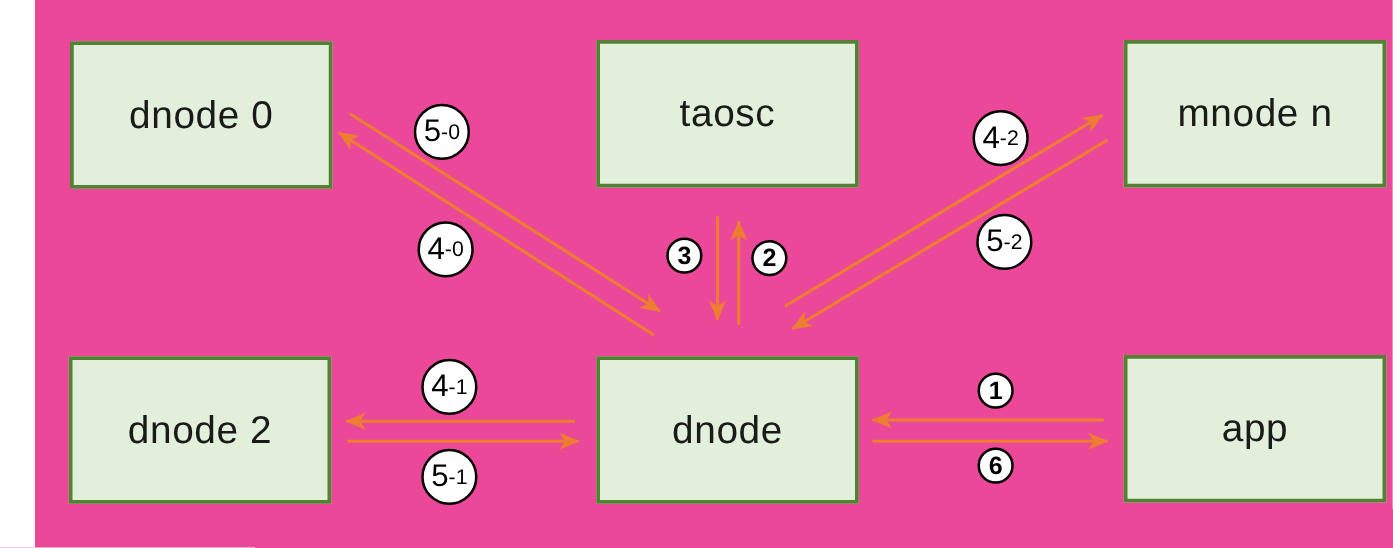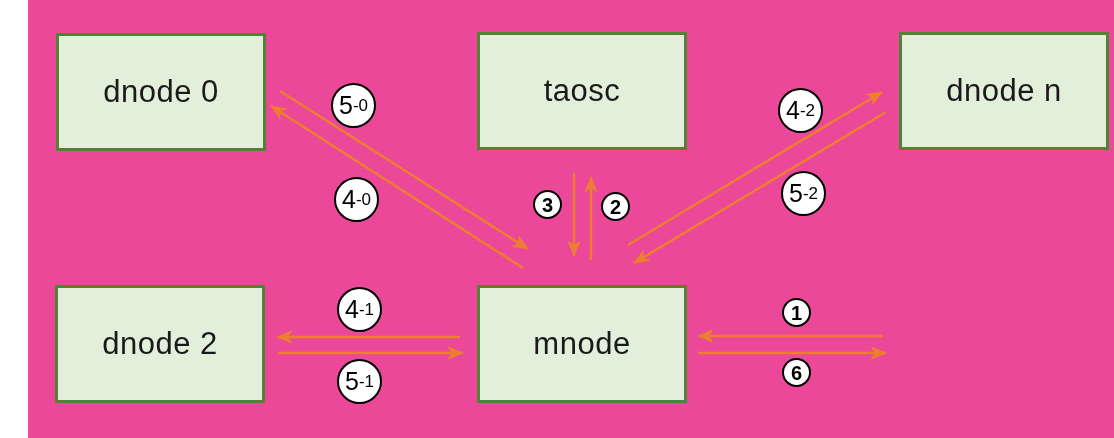--- a/index.html
+++ b/index.html
@@ -67,27 +67,30 @@
     </g>
   </svg>
 
   <div class="node" style="left:28px;top:33px">
     <span class="node-label">dnode 0</span>
   </div>
   <div class="node" style="left:449px;top:32px">
     <span class="node-label">taosc</span>
   </div>
   <div class="node" style="left:871px;top:32px">
-    <span class="node-label">dnode n</span>
+    <span class="node-label">mnode n</span>
   </div>
   <div class="node" style="left:27px;top:285px">
     <span class="node-label">dnode 2</span>
   </div>
   <div class="node" style="left:449px;top:285px">
-    <span class="node-label">mnode</span>
+    <span class="node-label">dnode</span>
+  </div>
+  <div class="node" style="left:871px;top:284px">
+    <span class="node-label">app</span>
   </div>
 
   <div class="step step-lg" style="left:303px;top:83px">
     <span class="main">5</span>
       <span class="sub">-0</span>
   </div>
   <div class="step step-lg" style="left:306px;top:177px">
     <span class="main">4</span>
       <span class="sub">-0</span>
   </div>

